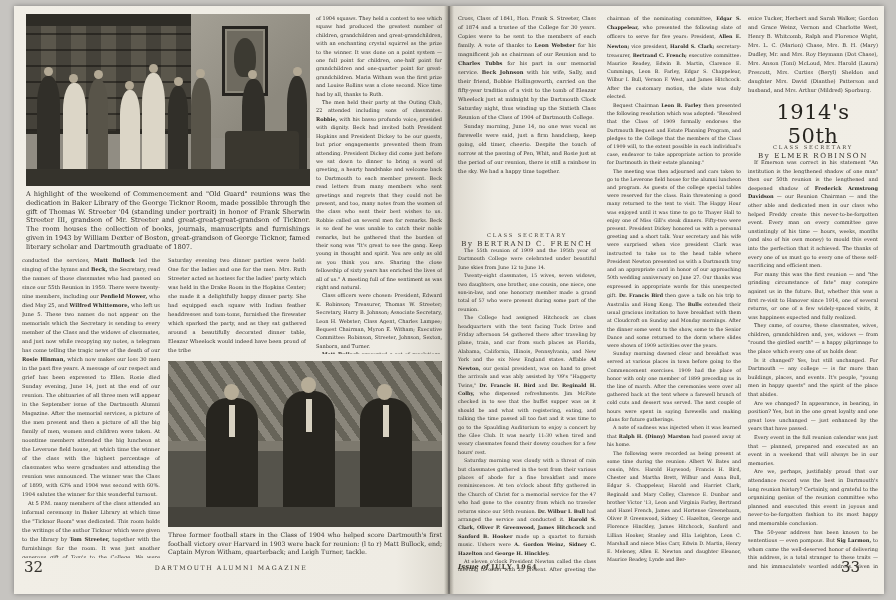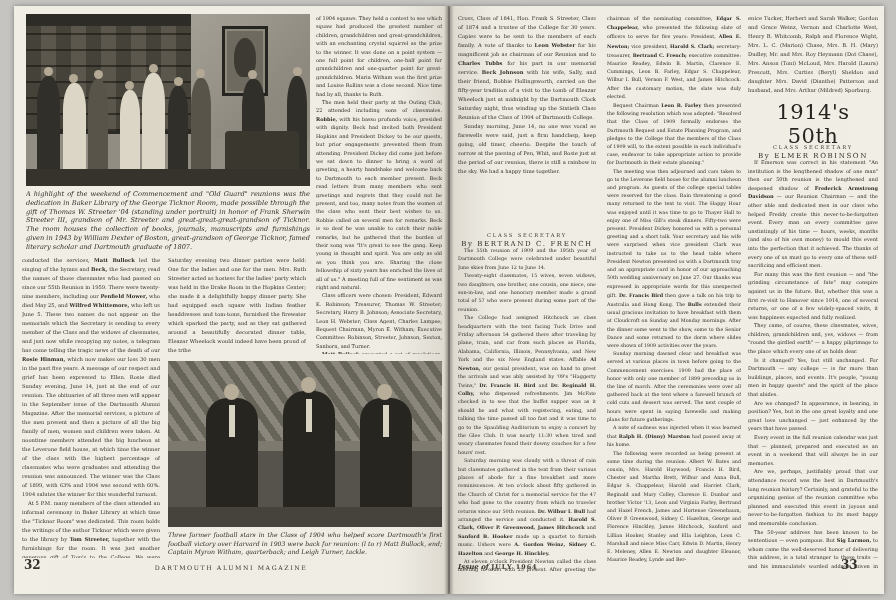--- a/index.html
+++ b/index.html
@@ -18,29 +18,29 @@
   .col{position:absolute;text-align:justify;overflow:hidden;}
   .col p{margin:0;padding:0;}
   .col p.ind{text-indent:6px;}
   .bb{font-weight:bold;}
   .t52{font-size:5.2px;line-height:9px;}
   .t50{font-size:5px;line-height:8.4px;}
   .t50b{font-size:5px;line-height:8.6px;}
   .t49{font-size:4.9px;line-height:8.4px;}
   .t48{font-size:4.8px;line-height:8.2px;}
 
-  .photocap{position:absolute;font-style:italic;text-align:justify;overflow:hidden;}
+  .photocap{position:absolute;text-align:justify;overflow:hidden;}
   .cap1{font-size:6.6px;line-height:8.8px;}
   .cap2{font-size:6.2px;line-height:8.6px;}
 
   .headline{position:absolute;text-align:center;font-size:21px;letter-spacing:.5px;color:#26241f;}
   .byline{position:absolute;text-align:center;font-size:7px;letter-spacing:1.6px;color:#33312b;margin-top:20px;}
   .byrole{position:absolute;text-align:center;font-size:5.2px;letter-spacing:1.8px;color:#3a382f;}
 
-  .pagenum{position:absolute;font-size:12px;color:#33312b;font-weight:bold;}
+  .pagenum{position:absolute;font-size:15px;color:#33312b;}
   .magfoot{position:absolute;font-size:6.2px;letter-spacing:1.6px;text-transform:uppercase;color:#3a382f;}
   .issuefoot{position:absolute;font-size:7px;color:#3a382f;}
   .issuefoot .pfx{font-style:italic;}
   .issuefoot .dt{text-transform:uppercase;font-size:6.4px;letter-spacing:1px;}
 
   
   .photo{position:absolute;overflow:hidden;}
   #photo1{background:#918d83;}
   #photo1 .wallshade{position:absolute;right:0;top:0;width:46%;height:72%;
     background:linear-gradient(135deg,#a6a297 0%,#8d897e 70%);}

